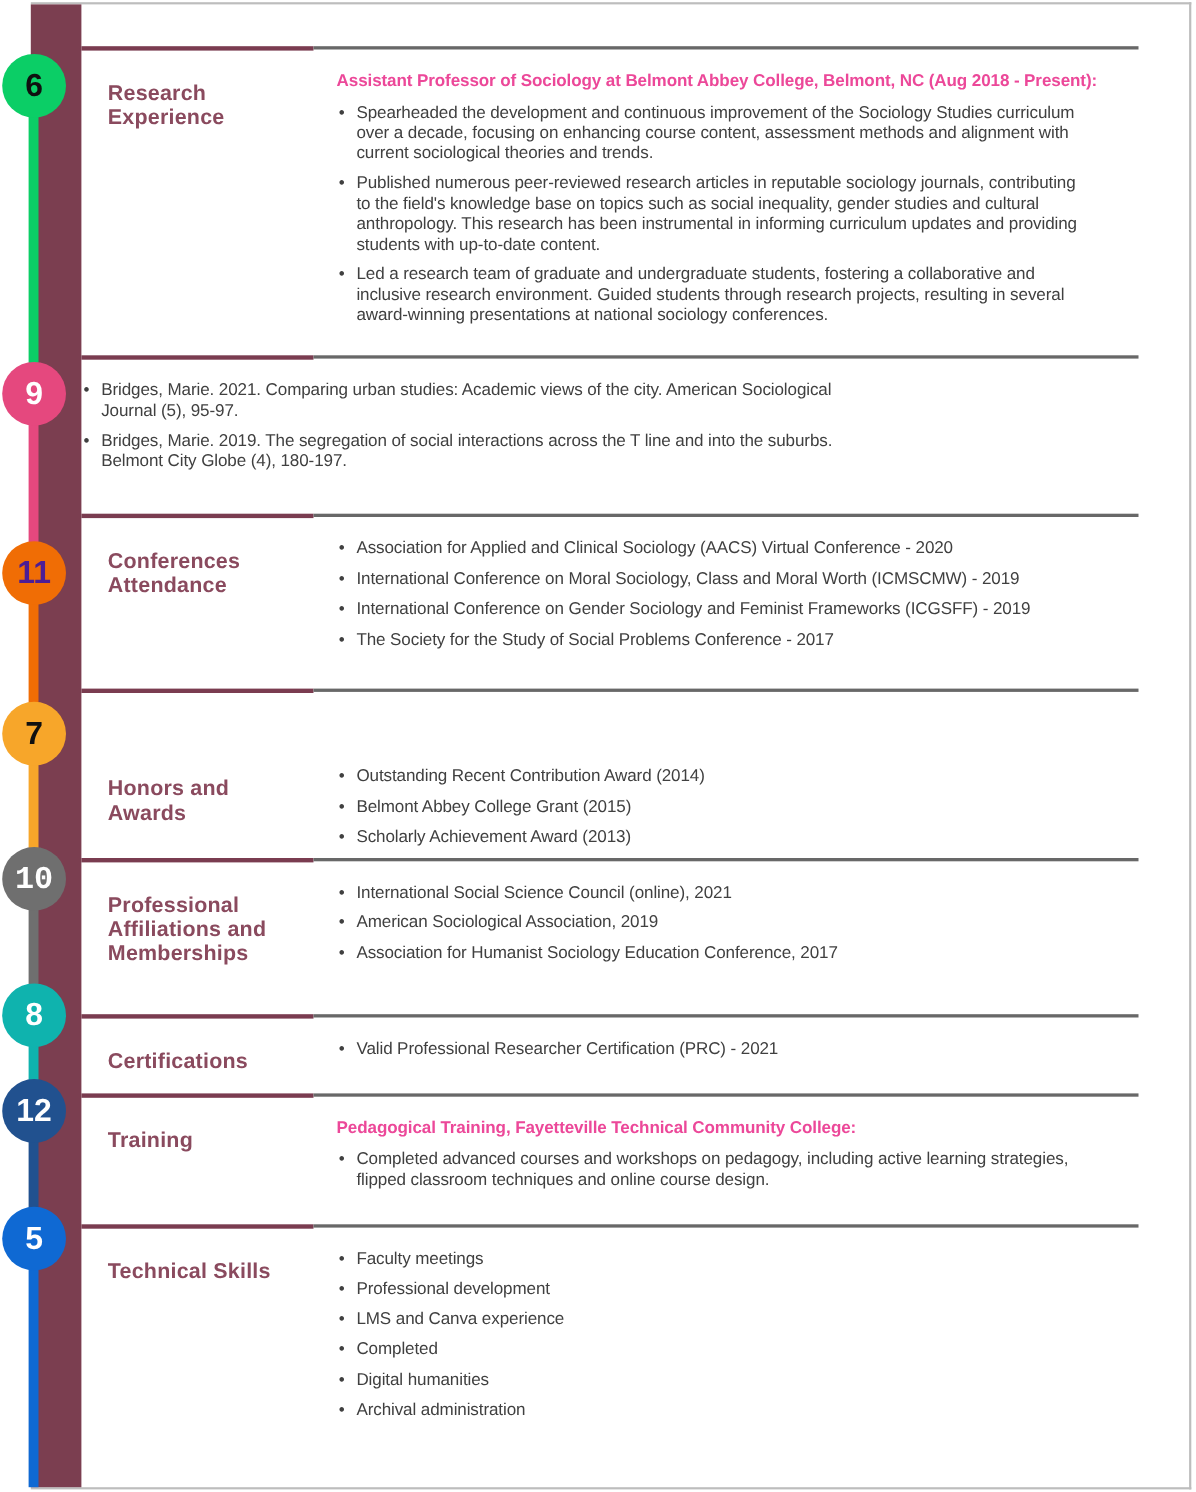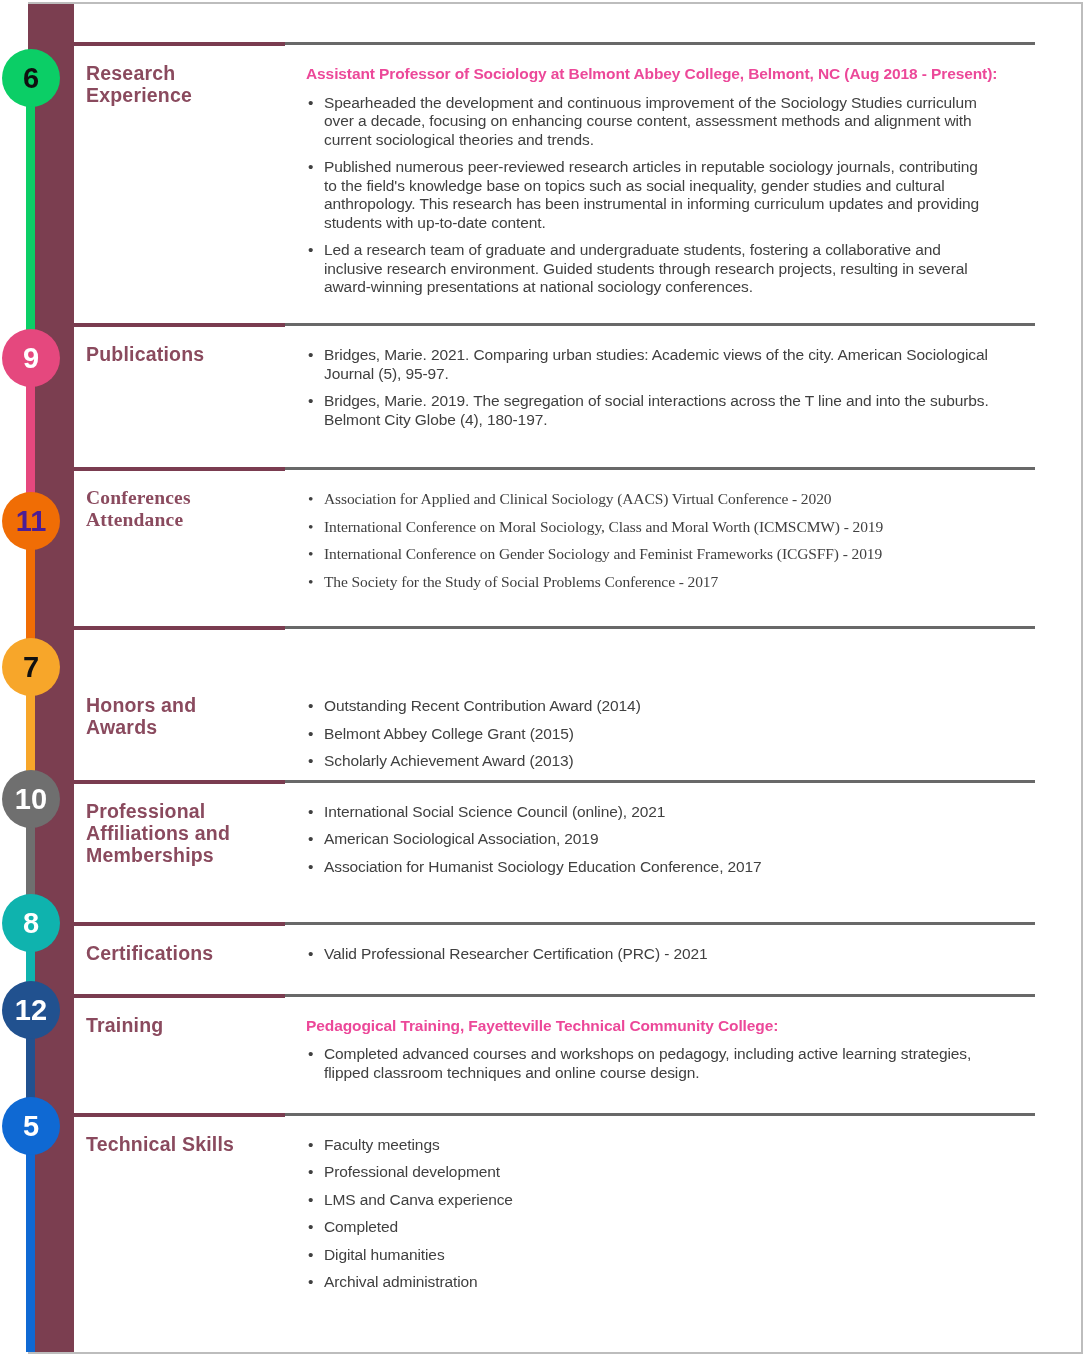--- a/index.html
+++ b/index.html
@@ -45,21 +45,21 @@
     background: var(--divider-maroon, #7a3c50);
   }
   .div-gray {
     position: absolute; left: 211px; right: 0; top: 0;
     height: 3px;
     background: var(--divider-gray, #686868);
   }
   .section-body { display: flex; padding-top: 16px; }
   .title-col { flex: 0 0 232px; padding-left: 12px; box-sizing: border-box; }
   .section-title {
-    margin: 0;
+    margin: 12px;
     font-size: 19.5px;
     line-height: 22px;
     font-weight: bold;
     letter-spacing: 0.2px;
     color: var(--heading-color, #8a4a5e);
     white-space: pre-line;
   }
   .content-col {
     flex: 1 1 auto;
     padding-top: 3px;
@@ -147,40 +147,37 @@
 </div>
     </div>
   </section>
 
   <section class="section" style="min-height: 144px;">
     <div class="divider">
       <span class="div-maroon"></span>
       <span class="div-gray"></span>
     </div>
     <div class="section-body">
-      <div class="title-col">
-        <h2 class="section-title">Publications</h2>
-      </div>
       <div class="content-col">
   <div class="bullet">
     <span class="dot">•</span>
     <span class="bullet-text">Bridges, Marie. 2021. Comparing urban studies: Academic views of the city. American Sociological
 Journal (5), 95-97.</span>
   </div>
 
   <div class="bullet">
     <span class="dot">•</span>
     <span class="bullet-text">Bridges, Marie. 2019. The segregation of social interactions across the T line and into the suburbs.
 Belmont City Globe (4), 180-197.</span>
   </div>
 </div>
     </div>
   </section>
 
-  <section class="section" style="min-height: 159px; font-family: Liberation Serif, serif;">
+  <section class="section" style="min-height: 159px;">
     <div class="divider">
       <span class="div-maroon"></span>
       <span class="div-gray"></span>
     </div>
     <div class="section-body">
       <div class="title-col">
         <h2 class="section-title">Conferences
 Attendance</h2>
       </div>
       <div class="content-col">
@@ -362,21 +359,21 @@
       </div>
       <div class="timeline-circle" style="top: 329px; background: rgb(229, 72, 126); color: rgb(255, 255, 255);">
         <span>9</span>
       </div>
       <div class="timeline-circle" style="top: 492px; background: rgb(240, 109, 5); color: #4c1d95;">
         <span>11</span>
       </div>
       <div class="timeline-circle" style="top: 638px; background: rgb(247, 166, 42); color: rgb(16, 16, 16);">
         <span>7</span>
       </div>
-      <div class="timeline-circle" style="top: 770px; background: rgb(111, 111, 111); color: rgb(255, 255, 255);">
+      <div class="timeline-circle" style="top: 770px; background: rgb(111, 111, 111); color: rgb(255, 255, 255); font-family: Liberation Mono, monospace;">
         <span>10</span>
       </div>
       <div class="timeline-circle" style="top: 894px; background: rgb(15, 179, 174); color: rgb(255, 255, 255);">
         <span>8</span>
       </div>
       <div class="timeline-circle" style="top: 981px; background: rgb(33, 81, 143); color: rgb(255, 255, 255);">
         <span>12</span>
       </div>
       <div class="timeline-circle" style="top: 1097px; background: rgb(15, 105, 211); color: rgb(255, 255, 255);">
         <span>5</span>

